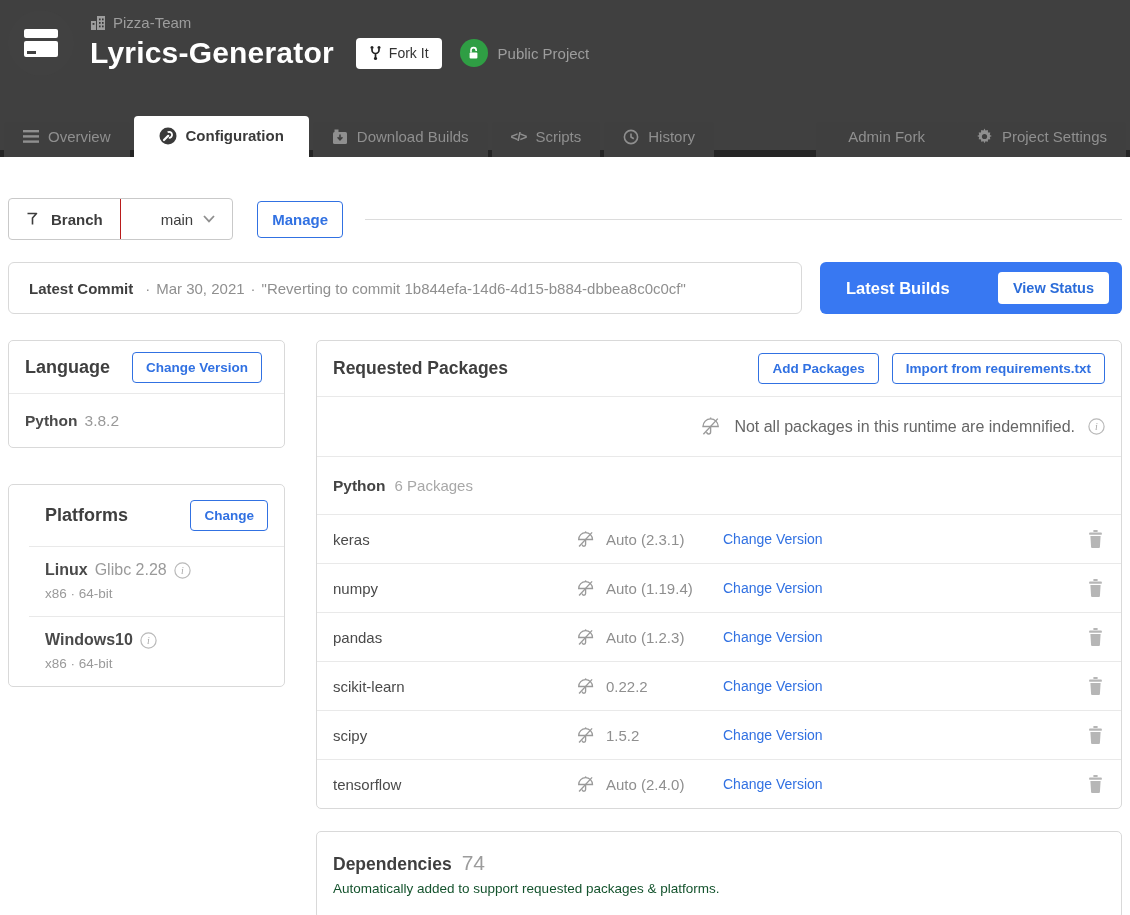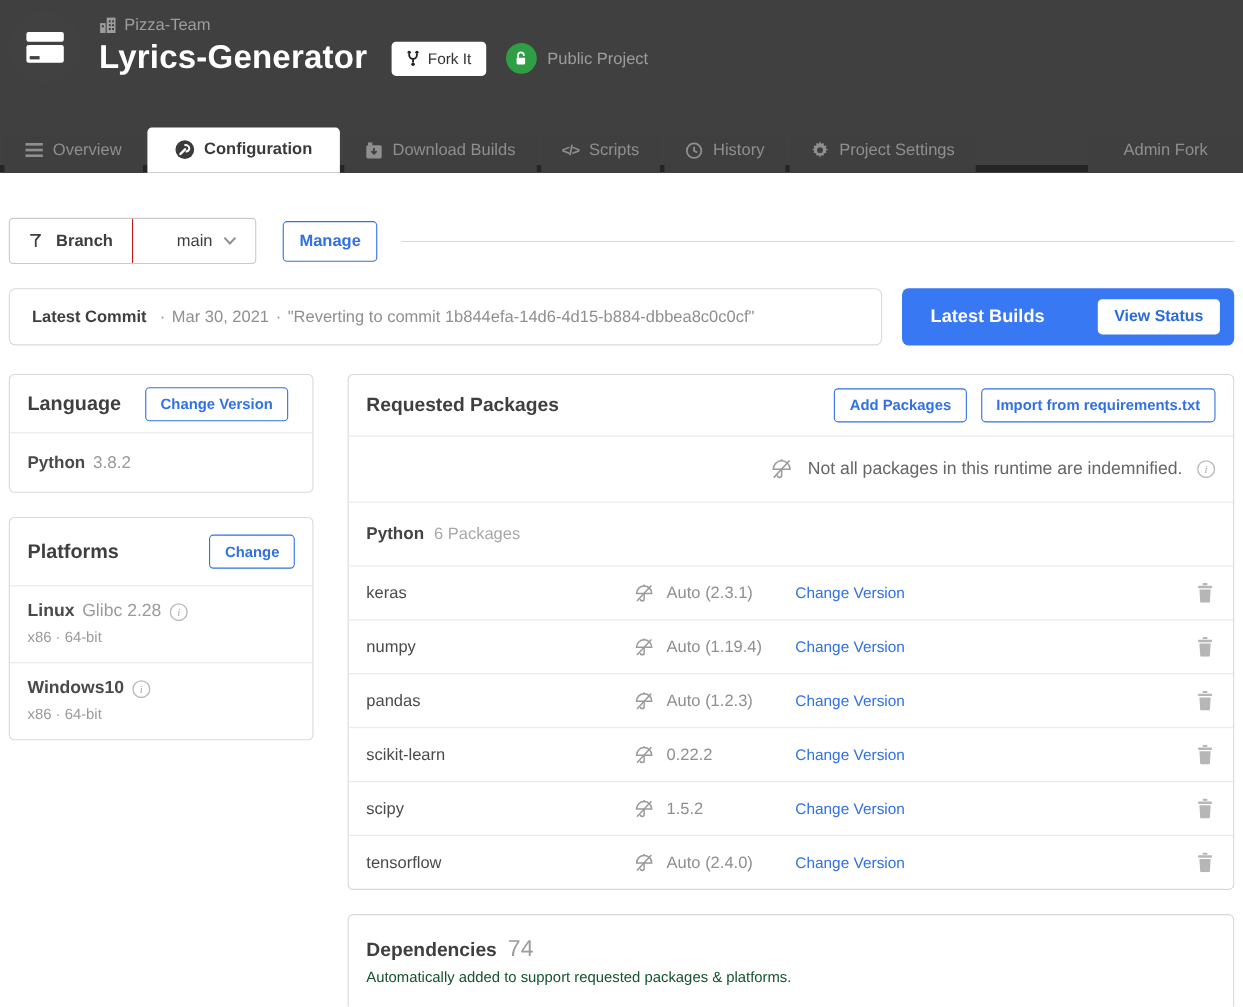--- a/index.html
+++ b/index.html
@@ -77,21 +77,21 @@
     font-family:"Liberation Sans", sans-serif; white-space:nowrap; }
 
   
   .language-card .card-head { height:53px; border-bottom:1px solid #e9e9e9; }
   .language-card .blue-btn { margin-left:22px; }
   .lang-row { height:53px; display:flex; align-items:center; padding:0 16px; font-size:15.5px; }
   .lang-row b { color:#4a4a4a; margin-right:7px; }
   .lang-row span.ver { color:#999; }
 
   
-  .platforms-card { margin-top:22px; }
+  .platforms-card { margin-top:36px;padding-left:20px; }
   .platforms-card .card-head { height:62px; border-bottom:1px solid #e9e9e9; }
   .platforms-card .blue-btn { margin-left:auto; }
   .platform-row { padding:14px 16px 15px 16px; }
   .platform-row + .platform-row { border-top:1px solid #e9e9e9; }
   .platform-name-row { display:flex; align-items:center; gap:7px; font-size:16px; }
   .platform-name-row b { color:#4a4a4a; }
   .platform-name-row .detail { color:#9a9a9a; }
   .platform-arch { color:#9a9a9a; font-size:13.5px; margin-top:7px; }
 
   
@@ -206,29 +206,29 @@
           <span class="code-glyph">&lt;/&gt;</span>
           <span>Scripts</span>
         </div>
         <div class="tab">
           <svg width="16" height="16" viewBox="0 0 16 16" fill="none" stroke="#8f8f8f" stroke-width="1.6">
             <circle cx="8" cy="8" r="6.6"></circle>
             <path d="M8 4.4 V8 l2.8 1.7"></path>
           </svg>
           <span>History</span>
         </div>
+        <div class="tab admin">
+          <span>Admin Fork</span>
+        </div>
         <div class="tab">
           <svg width="17" height="17" viewBox="0 0 17 17" fill="#8f8f8f">
             <path d="M8.5 0.5 l1 2.1 2.3-.5.2 2.3 2.3.2-.5 2.3 2.1 1-2.1 1 .5 2.3-2.3.2-.2 2.3-2.3-.5-1 2.1-1-2.1-2.3.5-.2-2.3-2.3-.2.5-2.3-2.1-1 2.1-1-.5-2.3 2.3-.2.2-2.3 2.3.5z"></path>
             <circle cx="8.5" cy="8.5" r="2.6" fill="#3f3f3f"></circle>
           </svg>
           <span>Project Settings</span>
-        </div>
-        <div class="tab admin">
-          <span>Admin Fork</span>
         </div>
       </div>
     </nav>
   </header>
 
   <main>
 
     <div class="branch-bar">
       <div class="branch-group">
         <div class="branch-cell label">

